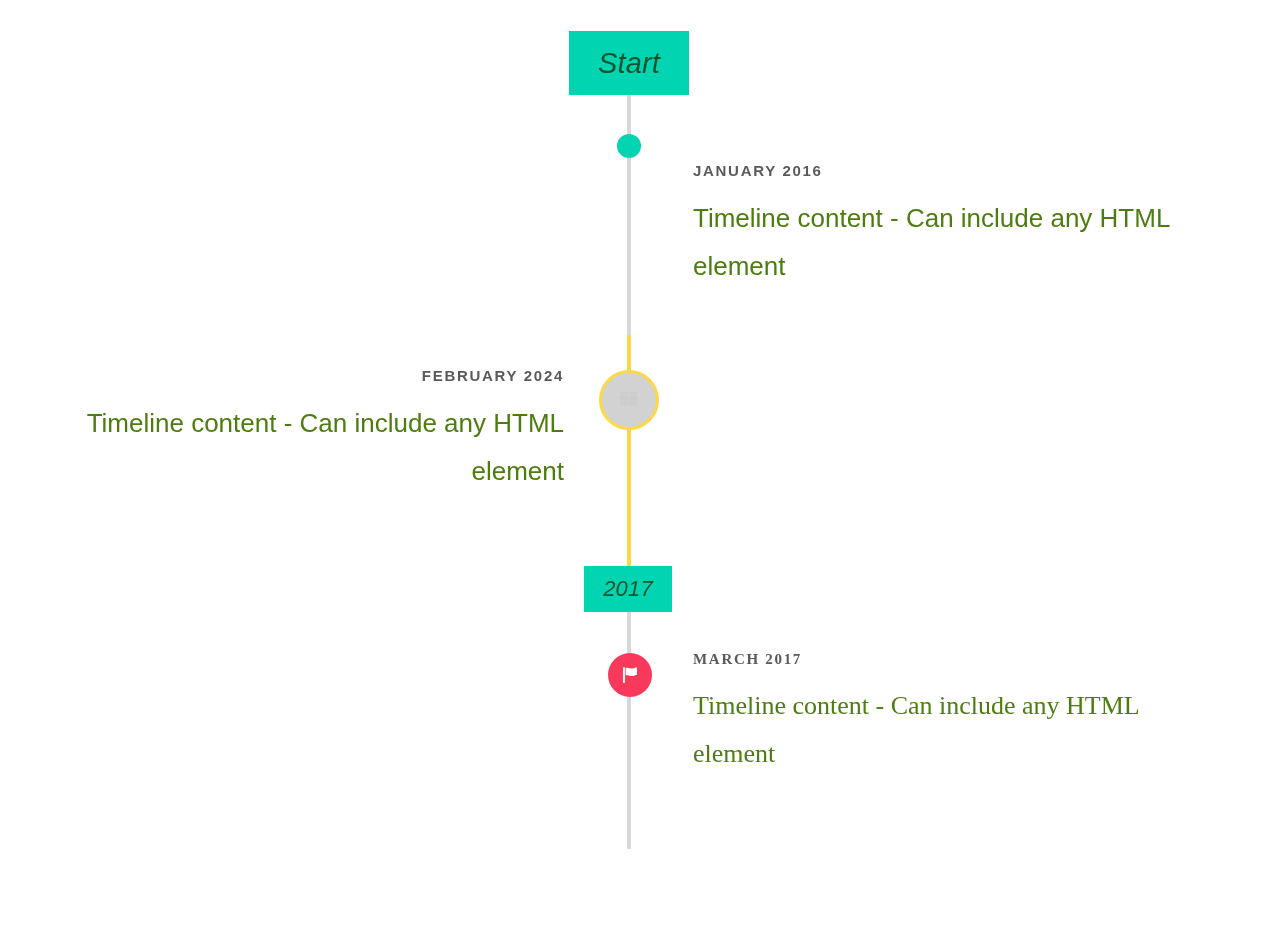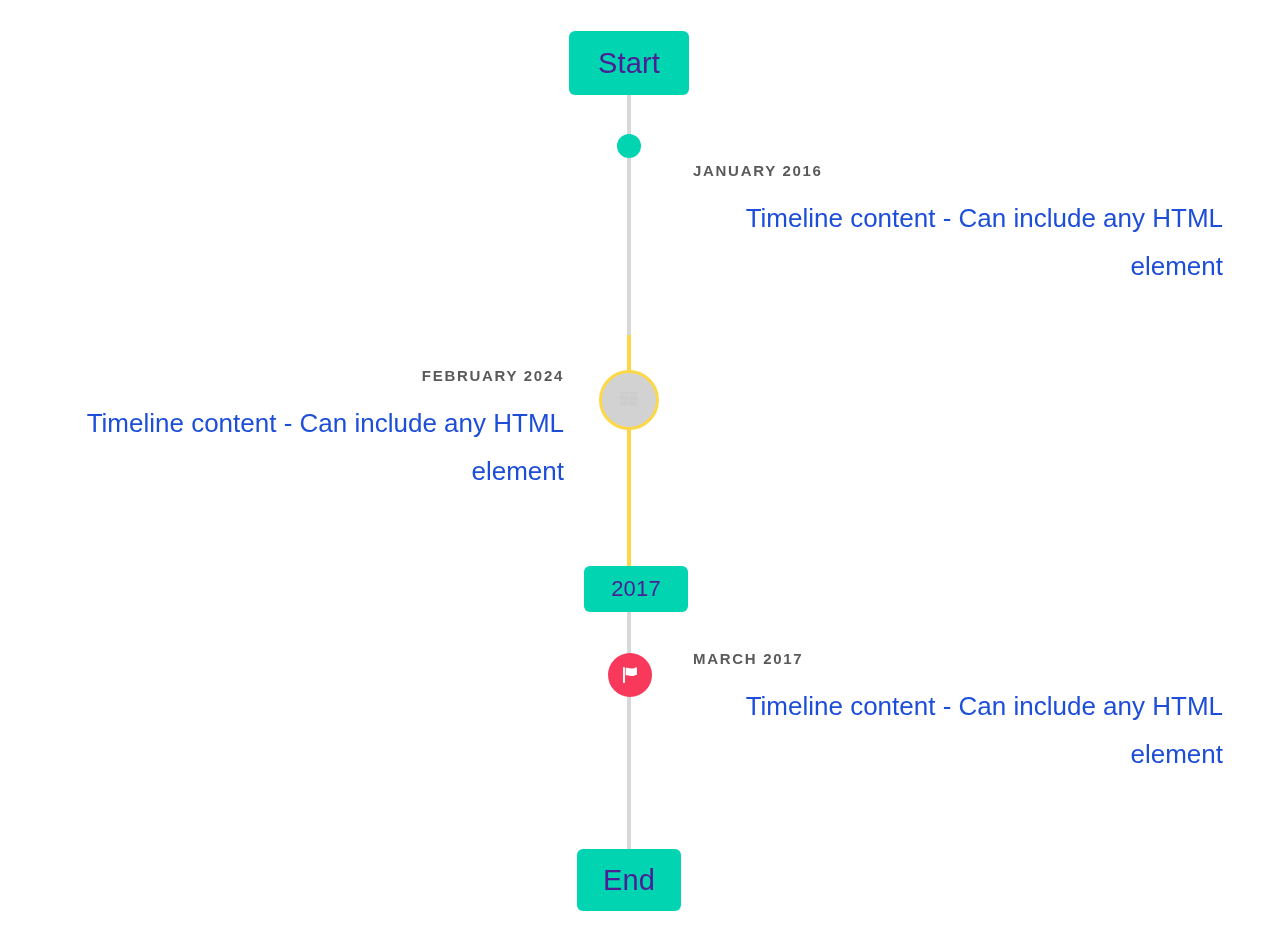--- a/index.html
+++ b/index.html
@@ -31,34 +31,35 @@
   .axis-seg-active  { top: 335px; height: 237px; background: #fcd849; }
   .axis-seg-mid     { top: 612px; height: 237px; }
 
   
   .cap-badge {
     position: absolute;
     display: flex;
     align-items: center;
     justify-content: center;
     background: #00d4b1;
-    color: #4c1d95;
-    border-radius: 6px;
+    color: #14532d;
+    border-radius: 0;
     letter-spacing: 0.2px;
     white-space: nowrap;
     z-index: 4;
+    font-style: italic;
   }
   .cap-start {
     left: 569px; top: 31px;
     width: 120px; height: 64px;
     font-size: 29px;
   }
   .cap-year {
     left: 584px; top: 566px;
-    width: 104px; height: 46px;
+    width: 88px; height: 46px;
     font-size: 22px;
   }
   .cap-end {
     left: 577px; top: 849px;
     width: 104px; height: 62px;
     font-size: 29px;
   }
 
   
   .marker {
@@ -106,29 +107,28 @@
     font-size: 15px;
     font-weight: bold;
     letter-spacing: 1.7px;
     color: #5a5a5a;
     margin: 0 0 14px 0;
     line-height: 1.1;
   }
   .entry-body {
     font-size: 26px;
     line-height: 1.85;
-    color: #1d4ed8;
+    color: #4d7c0f;
     margin: 0;
     font-weight: normal;
-    text-align: right;
   }
 
   .entry-jan { left: 693px; top: 133px;  width: 530px; margin-top: 30px; }
   .entry-feb { right: 704px; top: 368px; width: 530px; }
-  .entry-mar { left: 693px; top: 651px;  width: 530px; }
+  .entry-mar { left: 693px; top: 651px;  width: 530px; font-family: Liberation Serif, serif; }
 </style>
 </head>
 <body>
 
 <div class="timeline-root">
 
   <div class="axis axis-seg-top"></div>
   <div class="axis axis-seg-active"></div>
   <div class="axis axis-seg-mid"></div>
 
@@ -155,15 +155,14 @@
       <rect x="4.4" y="3.2" width="2.1" height="17.6" rx="1" fill="#ffffff"></rect>
       <path d="M7.3 4.4 C10.3 3.0 13.3 6.0 16.3 4.6 C17.6 4.0 18.6 3.6 19.6 3.5
                L19.6 11.6 C18.4 11.8 17.3 12.3 16.3 12.8 C13.3 14.2 10.3 11.2 7.3 12.6 Z" fill="#ffffff"></path>
     </svg>
   </div>
   <div class="entry entry-right entry-mar">
     <p class="entry-date">MARCH 2017</p>
     <p class="entry-body">Timeline content - Can include any HTML element</p>
   </div>
 
-  <div class="cap-badge cap-end">End</div>
 
 </div>
 
 </body></html>

